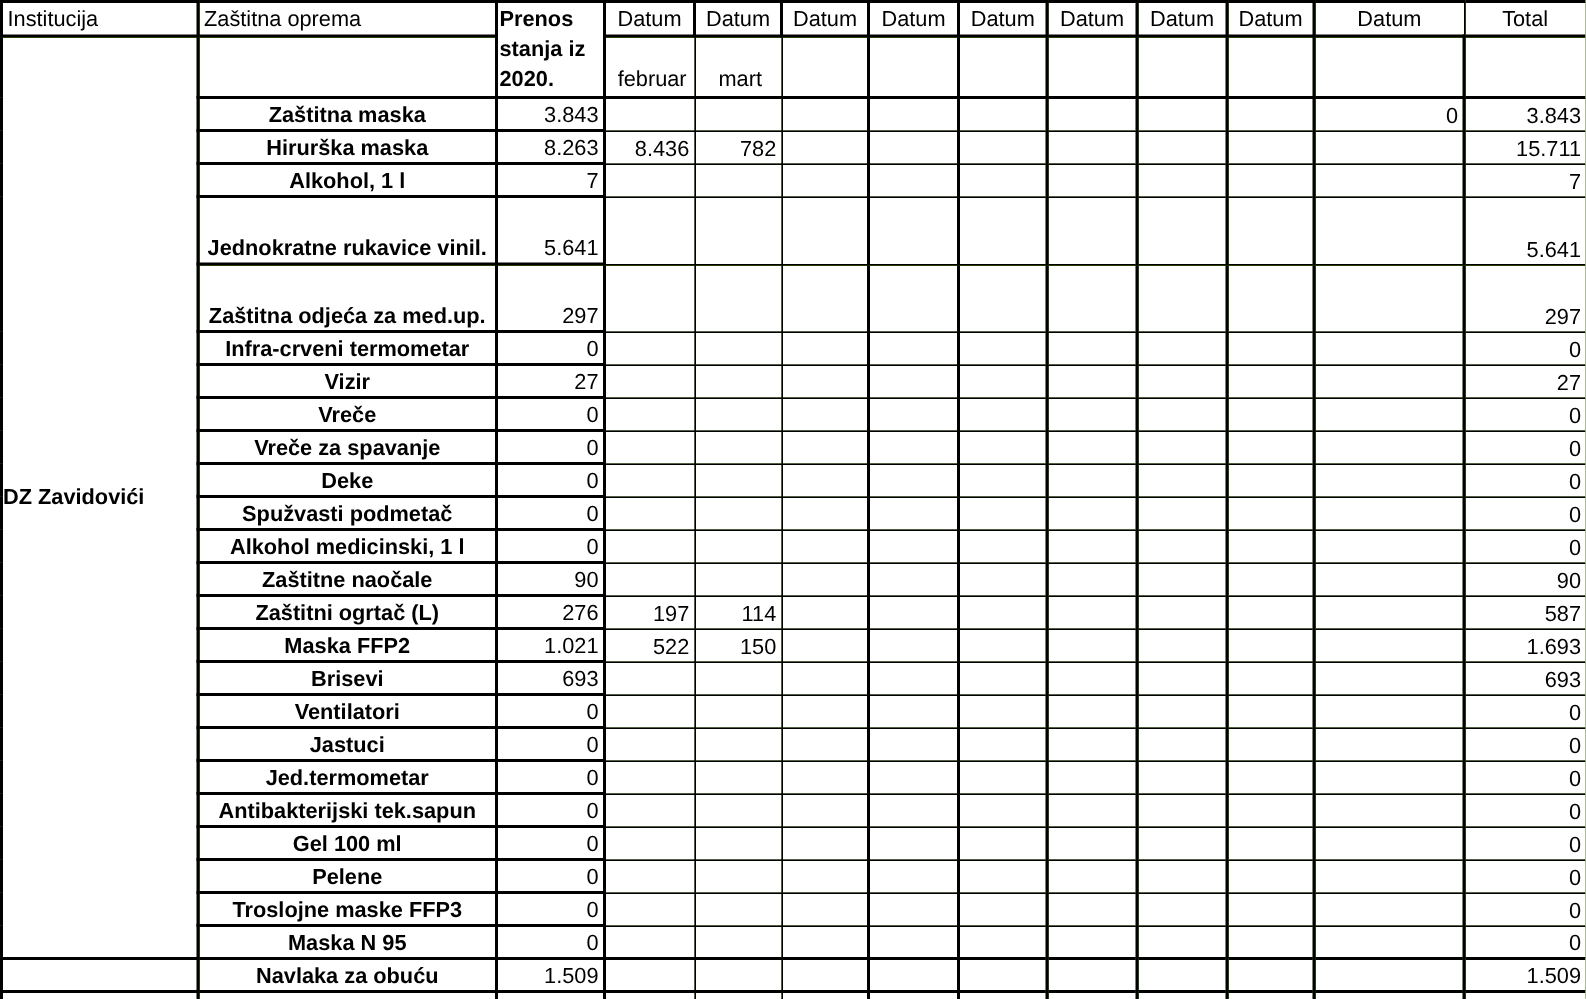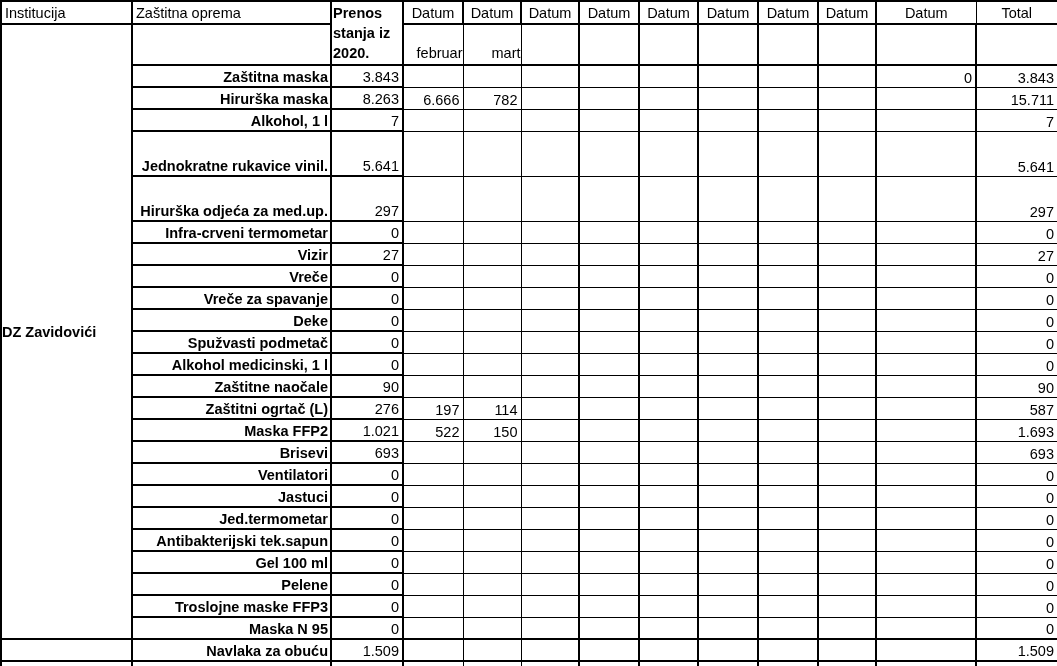--- a/index.html
+++ b/index.html
@@ -31,28 +31,28 @@
   
   .h-box{border:2px solid #000;vertical-align:middle}
   .h-left{text-align:left;padding:0 3px}
   .h-center{text-align:center}
   .h-prenos{font-weight:bold;text-align:left;white-space:normal;line-height:20px;padding:0 1px}
   .h-datum-wide{border:1px solid #000;border-top-width:2px;text-align:center;vertical-align:middle}
   .h-total{border:1px solid #000;border-top-width:2px;border-right-width:2px;
            font-weight:normal;text-align:center;vertical-align:middle}
   
   .h2-cell{border:1px solid #000;border-top-width:2px;border-bottom-width:2px}
-  .h2-month{text-align:right;vertical-align:bottom;padding:0 0 3px 3px}
+  .h2-month{text-align:center;vertical-align:bottom;padding:0 0 3px 3px}
   .h2-oprema{border:2px solid #000}
   .h2-right{border-right-width:2px}
   
   .inst-merged{border:2px solid #000;vertical-align:middle;font-weight:bold}
   
   .inst-cell{border:2px solid #000}
-  .name-cell{font-weight:bold;text-align:right;padding:0 2px 1px 2px;
+  .name-cell{font-weight:bold;text-align:center;padding:0 2px 1px 2px;
              border:2px solid #000;vertical-align:bottom}
   .num{text-align:right;padding:0 3px 1px 0;vertical-align:bottom}
   .prenos-cell{border:2px solid #000}
   .d-cell{border:1px solid #000}
   .vb2{border-right-width:2px}
   .total-cell{border-right:2px solid #000}
   .section-top td{border-top-width:2px}
   .partial td{border-top-width:2px}
 </style>
 </head>
@@ -116,21 +116,21 @@
           <td class="num d-cell vb2"></td>
           <td class="num d-cell vb2"></td>
           <td class="num d-cell vb2"></td>
           <td class="num d-cell vb2"></td>
           <td class="num d-cell vb2">0</td>
           <td class="num total-cell">3.843</td>
         </tr>
         <tr class="r">
           <td class="name-cell">Hirurška maska</td>
           <td class="num prenos-cell">8.263</td>
-          <td class="num d-cell">6.666</td>
+          <td class="num d-cell">8.436</td>
           <td class="num d-cell">782</td>
           <td class="num d-cell vb2"></td>
           <td class="num d-cell vb2"></td>
           <td class="num d-cell vb2"></td>
           <td class="num d-cell vb2"></td>
           <td class="num d-cell vb2"></td>
           <td class="num d-cell vb2"></td>
           <td class="num d-cell vb2"></td>
           <td class="num total-cell">15.711</td>
         </tr>
@@ -156,21 +156,21 @@
           <td class="num d-cell vb2"></td>
           <td class="num d-cell vb2"></td>
           <td class="num d-cell vb2"></td>
           <td class="num d-cell vb2"></td>
           <td class="num d-cell vb2"></td>
           <td class="num d-cell vb2"></td>
           <td class="num d-cell vb2"></td>
           <td class="num total-cell">5.641</td>
         </tr>
         <tr class="r tall">
-          <td class="name-cell">Hirurška odjeća za med.up.</td>
+          <td class="name-cell">Zaštitna odjeća za med.up.</td>
           <td class="num prenos-cell">297</td>
           <td class="num d-cell"></td>
           <td class="num d-cell"></td>
           <td class="num d-cell vb2"></td>
           <td class="num d-cell vb2"></td>
           <td class="num d-cell vb2"></td>
           <td class="num d-cell vb2"></td>
           <td class="num d-cell vb2"></td>
           <td class="num d-cell vb2"></td>
           <td class="num d-cell vb2"></td>

